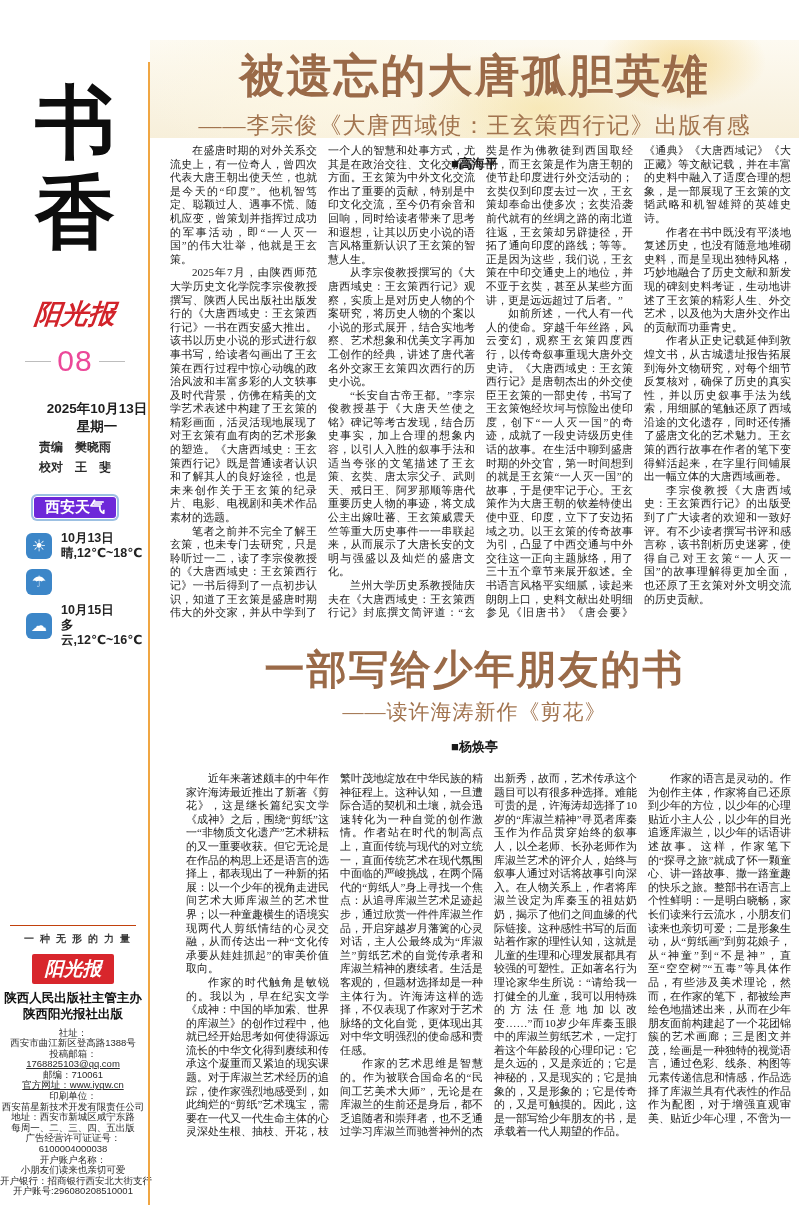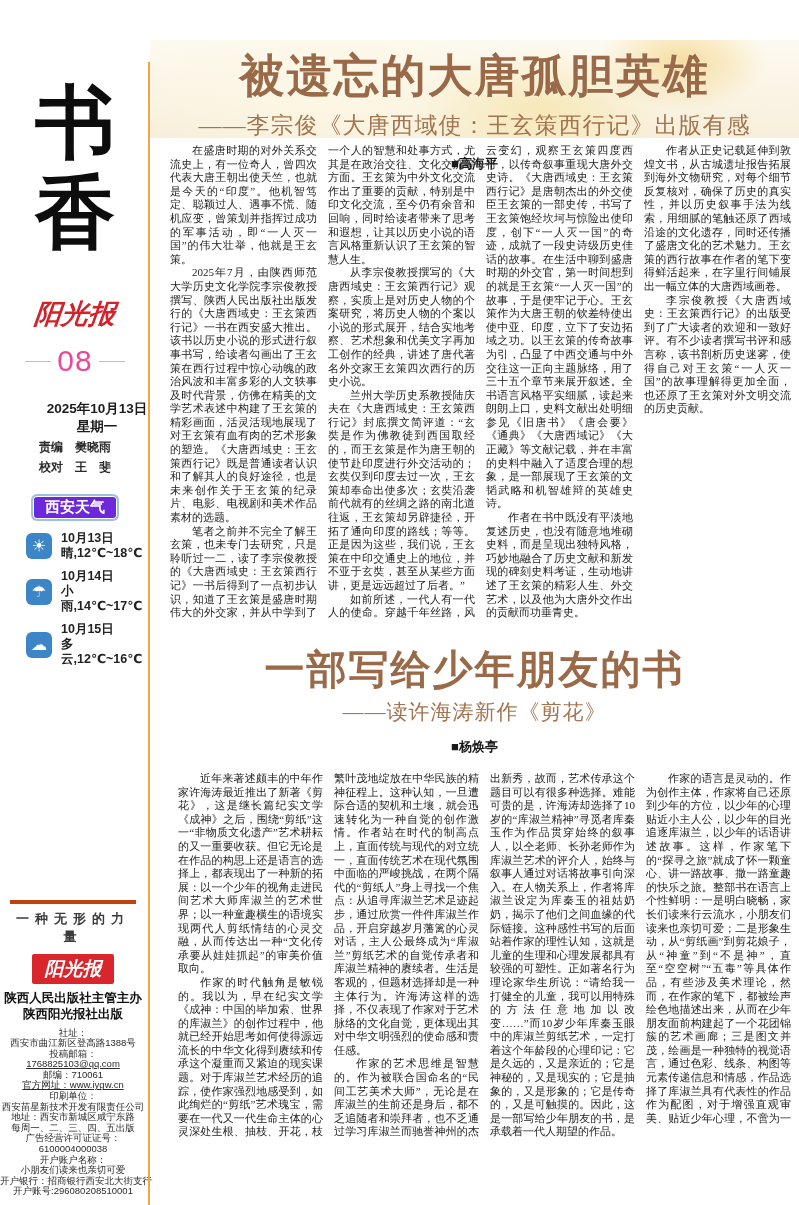--- a/index.html
+++ b/index.html
@@ -28,22 +28,22 @@
   .weather-badge { display:inline-block; background:#6d28d9; color:#fff; font-weight:700;
                    font-size:15px; padding:2px 12px; border-radius:4px;
                    box-shadow:0 0 0 1px #fff inset, 0 0 0 2px #9cc0e2; }
   .weather-list { margin-top:12px; }
   .weather-item { display:flex; align-items:center; gap:9px; margin:0 0 8px 26px; text-align:left; }
   .weather-ico { width:26px; height:26px; flex:none; border-radius:6px; background:#3c86c8;
                  color:#fff; font-size:16px; line-height:26px; text-align:center; }
   .weather-txt { font-size:12.5px; color:#222; line-height:15px; font-weight:600; }
 
   .bottom-block { position:absolute; left:0; right:4px; bottom:8px; }
-  .slogan { border-top:4px solid #c2410c; margin:0 10px; padding-top:6px;
-            font-size:13px; font-weight:700; letter-spacing:6px; color:#3a3a3a; }
+  .slogan { border-top:1px solid #c2410c; margin:0 10px; padding-top:6px;
+            font-size:10px; font-weight:700; letter-spacing:6px; color:#3a3a3a;text-align:right; }
   .pub-logo { margin:8px auto 6px; width:82px; height:30px; background:#d8262c; color:#fff;
               font-family:"Liberation Serif","DejaVu Serif",serif; font-style:italic;
               font-weight:bold; font-size:19px; line-height:30px; border-radius:2px; }
   .pub-bold { font-size:12.5px; font-weight:700; color:#111; line-height:16px; }
   .pub-lines { margin-top:6px; }
   .pub-line { font-size:9.5px; color:#2a2a2a; line-height:10.6px; white-space:nowrap; }
   .pub-line.u { text-decoration:underline; }
 
   
   .main { flex:1; position:relative; }
@@ -67,21 +67,21 @@
                   text-align:justify; color:#222;
                   font-family:"Liberation Serif","DejaVu Serif",serif;
                   font-size:11px; line-height:13.6px; }
   .article-body p { text-indent:2em; margin:0; }
   .a1-body { height:492px; padding:6px 8px 0 20px; }
 
   .a2-header { height:138px; text-align:center; padding-top:18px; }
   .a2-header .a-title { font-size:40px; }
   .a2-header .a-subtitle { font-size:21px; margin-top:6px; }
   .a2-header .a-author { margin-top:12px; }
-  .a2-body { height:377px; padding:4px 8px 0 28px; }
+  .a2-body { height:377px; padding:4px 8px 0 36px; }
 </style>
 </head>
 <body>
 
 <div class="page">
   <div class="v-divider"></div>
 
   <div class="sidebar">
     <div class="masthead">
       <div>书</div>
@@ -103,24 +103,20 @@
       <div class="weather-list">
           <div class="weather-item">
             <div class="weather-ico">☀</div>
             <div class="weather-txt">
               <div>10月13日</div>
               <div>晴,12℃~18℃</div>
             </div>
           </div>
           <div class="weather-item">
             <div class="weather-ico">☂</div>
-            <div class="weather-txt">
-              <div>10月14日</div>
-              <div>小雨,14℃~17℃</div>
-            </div>
           </div>
           <div class="weather-item">
             <div class="weather-ico">☁</div>
             <div class="weather-txt">
               <div>10月15日</div>
               <div>多云,12℃~16℃</div>
             </div>
           </div>
         </div>
     </div>
@@ -161,20 +157,21 @@
         <div class="a-subtitle">——李宗俊《大唐西域使：王玄策西行记》出版有感</div>
         <div class="a-author">■高海平</div>
       </div>
     </div>
 
     <div class="article-body a1-body">
         <p>在盛唐时期的对外关系交流史上，有一位奇人，曾四次代表大唐王朝出使天竺，也就是今天的“印度”。他机智笃定、聪颖过人、遇事不慌、随机应变，曾策划并指挥过成功的军事活动，即“一人灭一国”的伟大壮举，他就是王玄策。</p>
         <p>2025年7月，由陕西师范大学历史文化学院李宗俊教授撰写、陕西人民出版社出版发行的《大唐西域史：王玄策西行记》一书在西安盛大推出。该书以历史小说的形式进行叙事书写，给读者勾画出了王玄策在西行过程中惊心动魄的政治风波和丰富多彩的人文轶事及时代背景，仿佛在精美的文学艺术表述中构建了王玄策的精彩画面，活灵活现地展现了对王玄策有血有肉的艺术形象的塑造。《大唐西域史：王玄策西行记》既是普通读者认识和了解其人的良好途径，也是未来创作关于王玄策的纪录片、电影、电视剧和美术作品素材的选题。</p>
         <p>笔者之前并不完全了解王玄策，也未专门去研究，只是聆听过一二，读了李宗俊教授的《大唐西域史：王玄策西行记》一书后得到了一点初步认识，知道了王玄策是盛唐时期伟大的外交家，并从中学到了一个人的智慧和处事方式，尤其是在政治交往、文化交流等方面。王玄策为中外文化交流作出了重要的贡献，特别是中印文化交流，至今仍有余音和回响，同时给读者带来了思考和遐想，让其以历史小说的语言风格重新认识了王玄策的智慧人生。</p>
         <p>从李宗俊教授撰写的《大唐西域史：王玄策西行记》观察，实质上是对历史人物的个案研究，将历史人物的个案以小说的形式展开，结合实地考察、艺术想象和优美文字再加工创作的经典，讲述了唐代著名外交家王玄策四次西行的历史小说。</p>
+        <p>“长安自古帝王都。”李宗俊教授基于《大唐天竺使之铭》碑记等考古发现，结合历史事实，加上合理的想象内容，以引人入胜的叙事手法和适当夸张的文笔描述了王玄策、玄奘、唐太宗父子、武则天、戒日王、阿罗那顺等唐代重要历史人物的事迹，将文成公主出嫁吐蕃、王玄策威震天竺等重大历史事件一一串联起来，从而展示了大唐长安的文明与强盛以及灿烂的盛唐文化。</p>
         <p>兰州大学历史系教授陆庆夫在《大唐西域史：王玄策西行记》封底撰文简评道：“玄奘是作为佛教徒到西国取经的，而王玄策是作为唐王朝的使节赴印度进行外交活动的；玄奘仅到印度去过一次，王玄策却奉命出使多次；玄奘沿袭前代就有的丝绸之路的南北道往返，王玄策却另辟捷径，开拓了通向印度的路线；等等。正是因为这些，我们说，王玄策在中印交通史上的地位，并不亚于玄奘，甚至从某些方面讲，更是远远超过了后者。”</p>
         <p>如前所述，一代人有一代人的使命。穿越千年丝路，风云变幻，观察王玄策四度西行，以传奇叙事重现大唐外交史诗。《大唐西域史：王玄策西行记》是唐朝杰出的外交使臣王玄策的一部史传，书写了王玄策饱经坎坷与惊险出使印度，创下“一人灭一国”的奇迹，成就了一段史诗级历史佳话的故事。在生活中聊到盛唐时期的外交官，第一时间想到的就是王玄策“一人灭一国”的故事，于是便牢记于心。王玄策作为大唐王朝的钦差特使出使中亚、印度，立下了安边拓域之功。以王玄策的传奇故事为引，凸显了中西交通与中外交往这一正向主题脉络，用了三十五个章节来展开叙述。全书语言风格平实细腻，读起来朗朗上口，史料文献出处明细参见《旧唐书》《唐会要》《通典》《大唐西域记》《大正藏》等文献记载，并在丰富的史料中融入了适度合理的想象，是一部展现了王玄策的文韬武略和机智雄辩的英雄史诗。</p>
         <p>作者在书中既没有平淡地复述历史，也没有随意地堆砌史料，而是呈现出独特风格，巧妙地融合了历史文献和新发现的碑刻史料考证，生动地讲述了王玄策的精彩人生、外交艺术，以及他为大唐外交作出的贡献而功垂青史。</p>
         <p>作者从正史记载延伸到敦煌文书，从古城遗址报告拓展到海外文物研究，对每个细节反复核对，确保了历史的真实性，并以历史叙事手法为线索，用细腻的笔触还原了西域沿途的文化遗存，同时还传播了盛唐文化的艺术魅力。王玄策的西行故事在作者的笔下变得鲜活起来，在字里行间铺展出一幅立体的大唐西域画卷。</p>
         <p>李宗俊教授《大唐西域史：王玄策西行记》的出版受到了广大读者的欢迎和一致好评。有不少读者撰写书评和感言称，该书剖析历史迷雾，使得自己对王玄策“一人灭一国”的故事理解得更加全面，也还原了王玄策对外文明交流的历史贡献。</p>
       </div>
 
     <div class="a2-header">
       <div class="a-title">一部写给少年朋友的书</div>
       <div class="a-subtitle">——读许海涛新作《剪花》</div>

